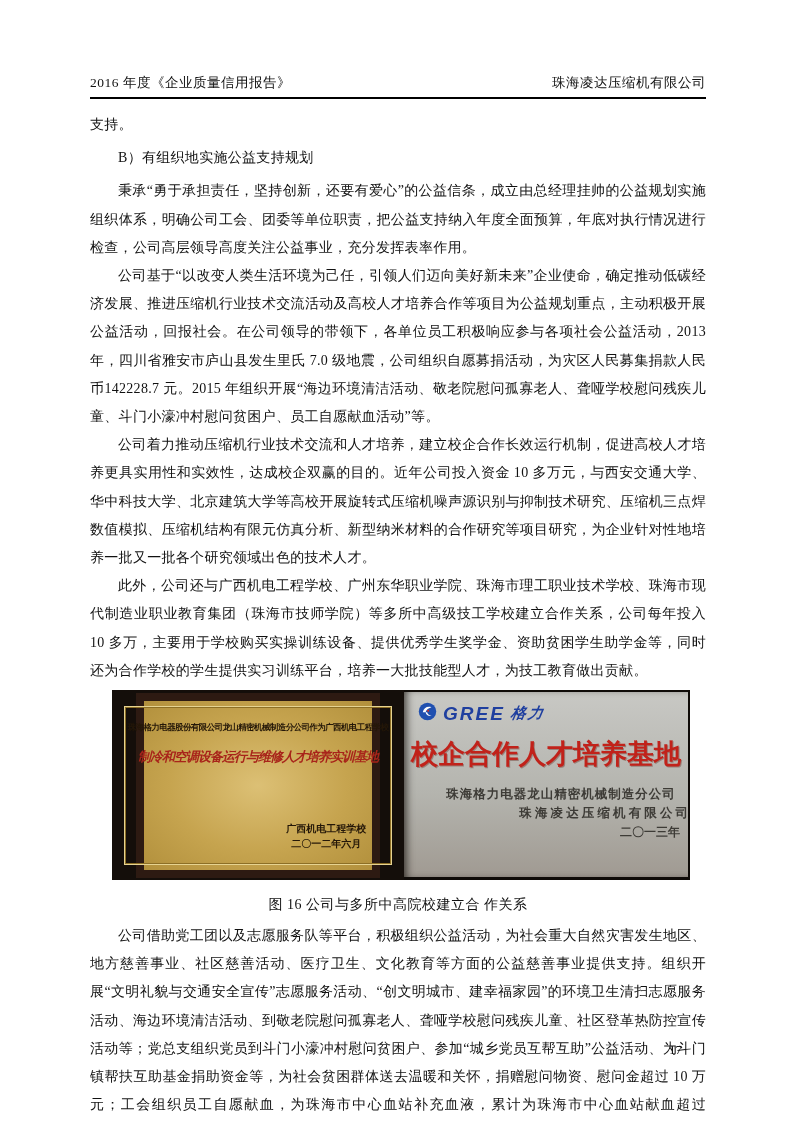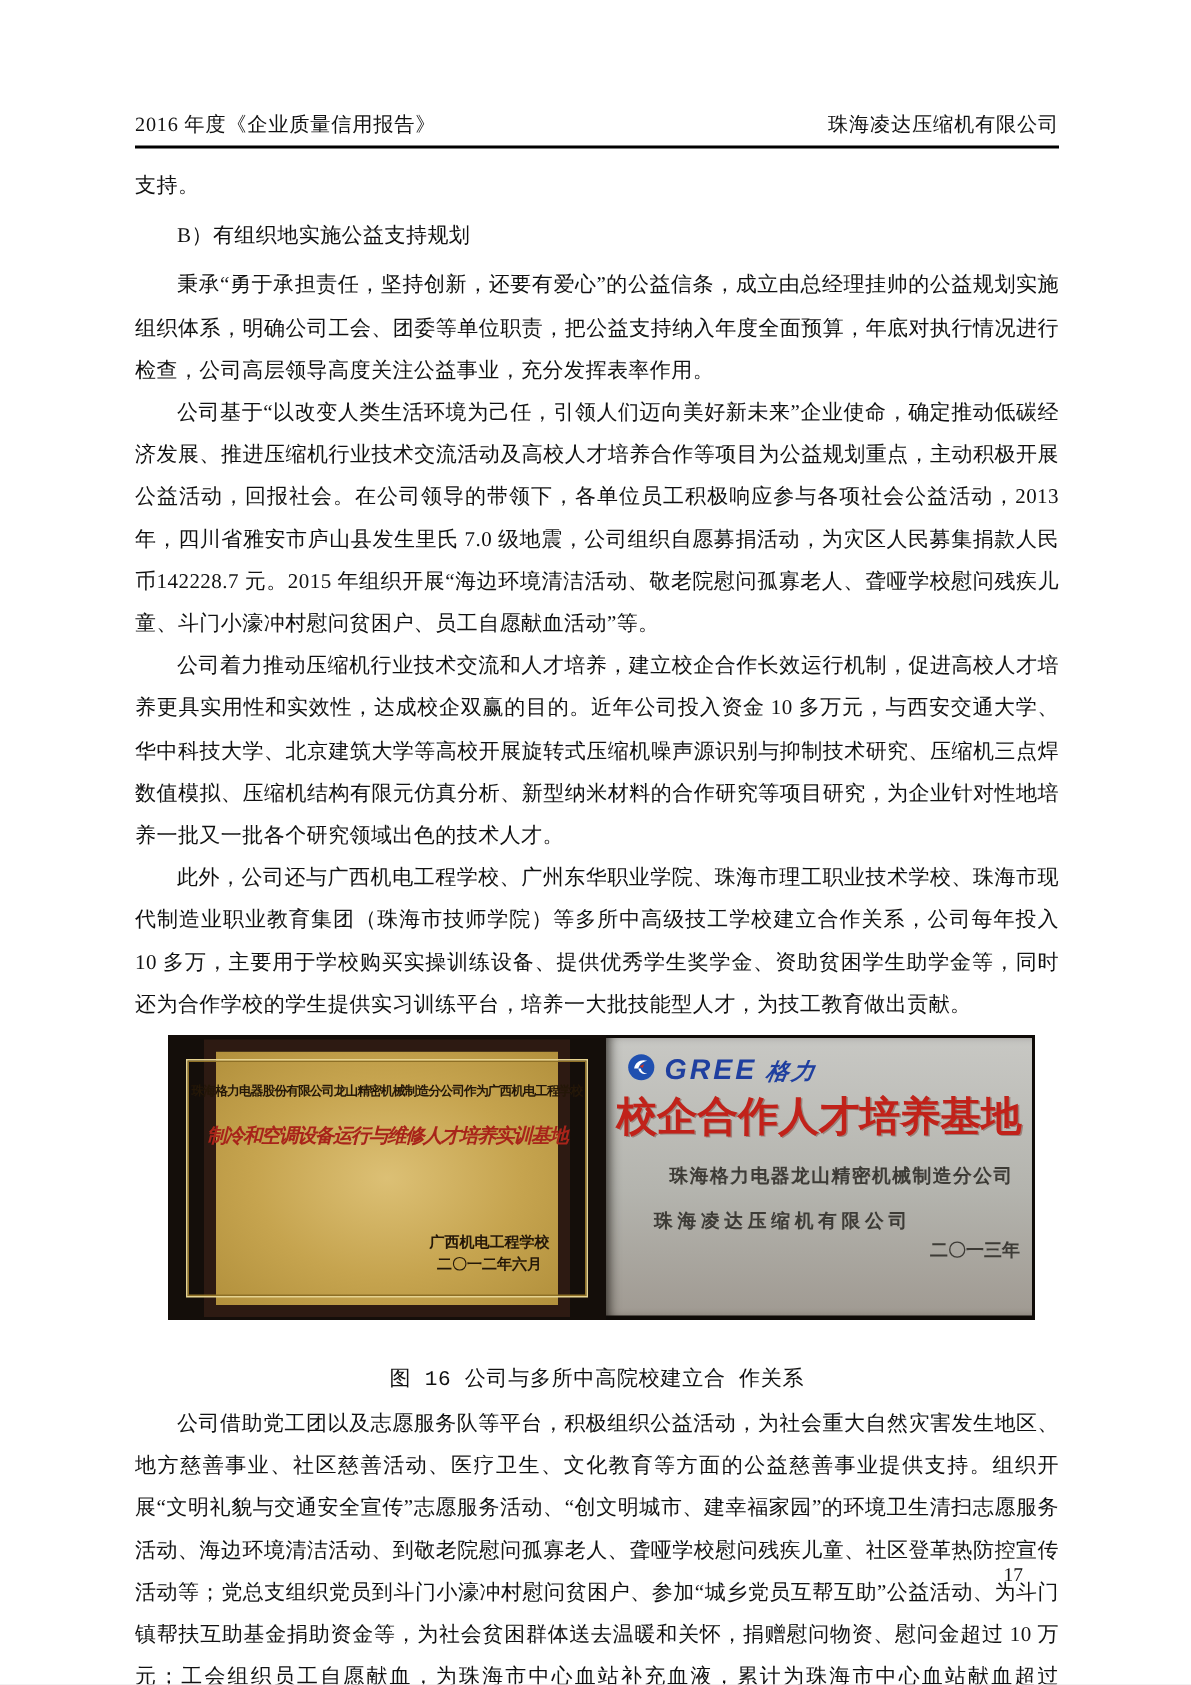--- a/index.html
+++ b/index.html
@@ -80,42 +80,43 @@
   .gree-word{
     font-family:"Liberation Sans","DejaVu Sans",sans-serif;
     font-size:19px;font-weight:bold;font-style:italic;
     color:#1f3f9f;letter-spacing:2px;
   }
   .gree-cn{
     font-size:15px;font-weight:bold;font-style:italic;
     color:#1f3f9f;transform:skewX(-10deg);letter-spacing:2px;
   }
   .rp-main{
+    margin-top:11px;
     font-size:27px;font-weight:bold;color:#c1221a;
     text-align:center;white-space:nowrap;
     text-shadow:1px 1px 0 rgba(90,20,10,0.35);
   }
   .rp-org1{
     margin-top:14px;padding-left:30px;
     font-size:12.5px;font-weight:bold;color:#3d3b36;
     text-align:center;letter-spacing:1px;white-space:nowrap;
   }
   .rp-org2{
-    margin-top:13px;padding-left:32px;
+    margin-top:2px;padding-left:32px;
     font-size:12.5px;font-weight:bold;color:#3d3b36;
-    text-align:left;white-space:nowrap;
+    text-align:right;white-space:nowrap;
   }
   .rp-year{
     margin-top:2px;padding-right:8px;
     font-size:12px;font-weight:bold;color:#3d3b36;
     text-align:right;
   }
   .caption{
-    margin-top:30px;
-    font-size:14px;text-align:center;letter-spacing:0.5px;font-family:Liberation Mono, monospace;
+    margin-top:16px;
+    font-size:14px;text-align:center;letter-spacing:0.5px;
   }
   .page-number{
     position:absolute;top:1042px;right:112px;
     font-size:13px;
   }
 </style>
 </head>
 <body>
 
 <div class="page">

